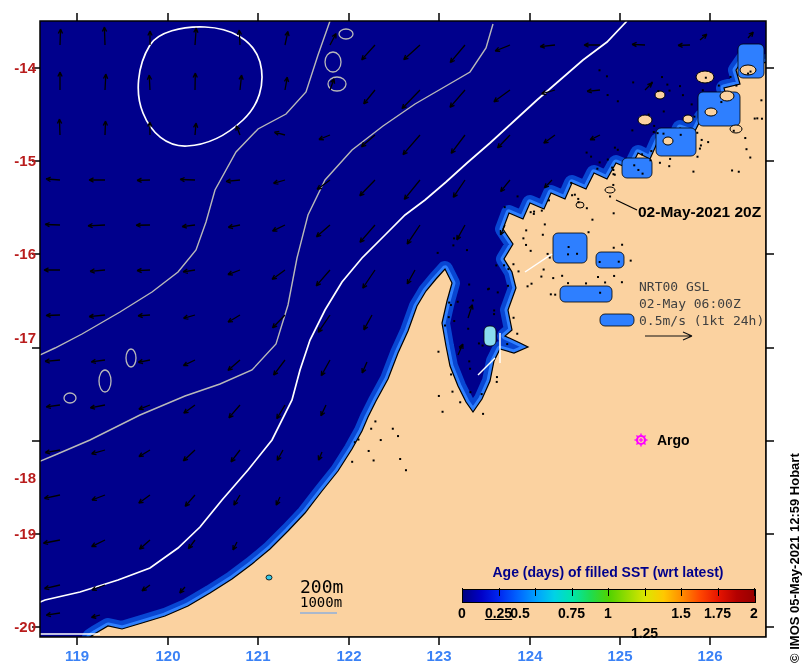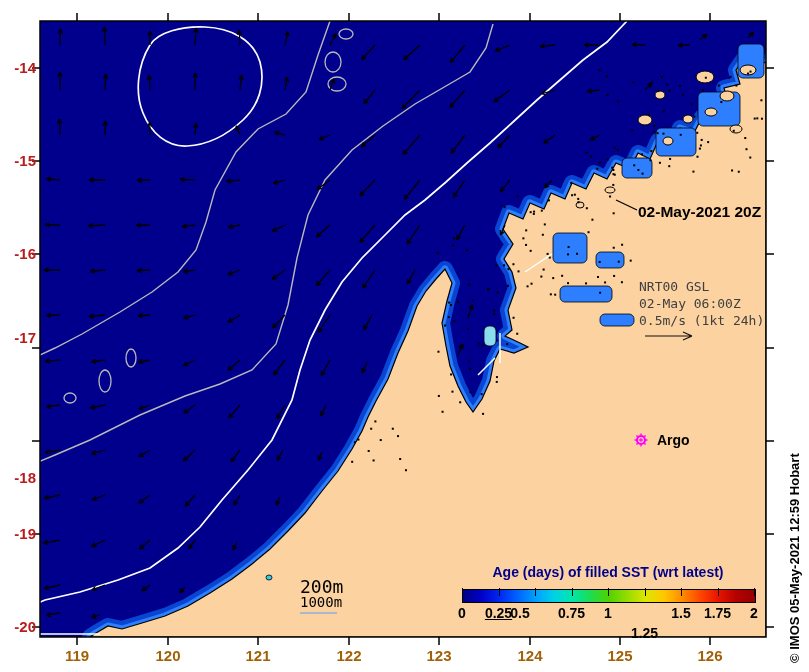--- a/index.html
+++ b/index.html
@@ -3,21 +3,21 @@
 <meta charset="utf-8">
 <style>
   html,body{margin:0;padding:0;background:#ffffff;}
   .stage{position:relative;width:809px;height:672px;background:#ffffff;overflow:hidden;
          font-family:"Liberation Sans",sans-serif;}
   #map-svg{position:absolute;left:0;top:0;}
   .txt{position:absolute;color:#000;white-space:nowrap;}
   .bold{font-weight:bold;}
   .mono{font-family:"DejaVu Sans Mono",monospace;}
   .xlab{position:absolute;width:60px;margin-left:-30px;text-align:center;
-        font-weight:bold;font-size:15px;color:#a16207;}
+        font-weight:bold;font-size:15px;color:#3b82f6;}
   .ylab{position:absolute;left:0;width:36px;text-align:right;
         font-weight:bold;font-size:15px;color:#b91c1c;}
   #colorbar{position:absolute;border:1px solid #000;}
   .cbtick{position:absolute;width:1px;background:#000;}
   .cblab{position:absolute;width:50px;margin-left:-25px;text-align:center;
          font-weight:bold;font-size:14px;color:#000;}
   #cb-title{position:absolute;text-align:center;font-weight:bold;font-size:14px;}
   #credit{position:absolute;font-weight:bold;font-size:13px;color:#000;
           transform-origin:0 0;transform:rotate(-90deg);white-space:nowrap;}
   .nrt{font-size:13px;color:#404040;}

